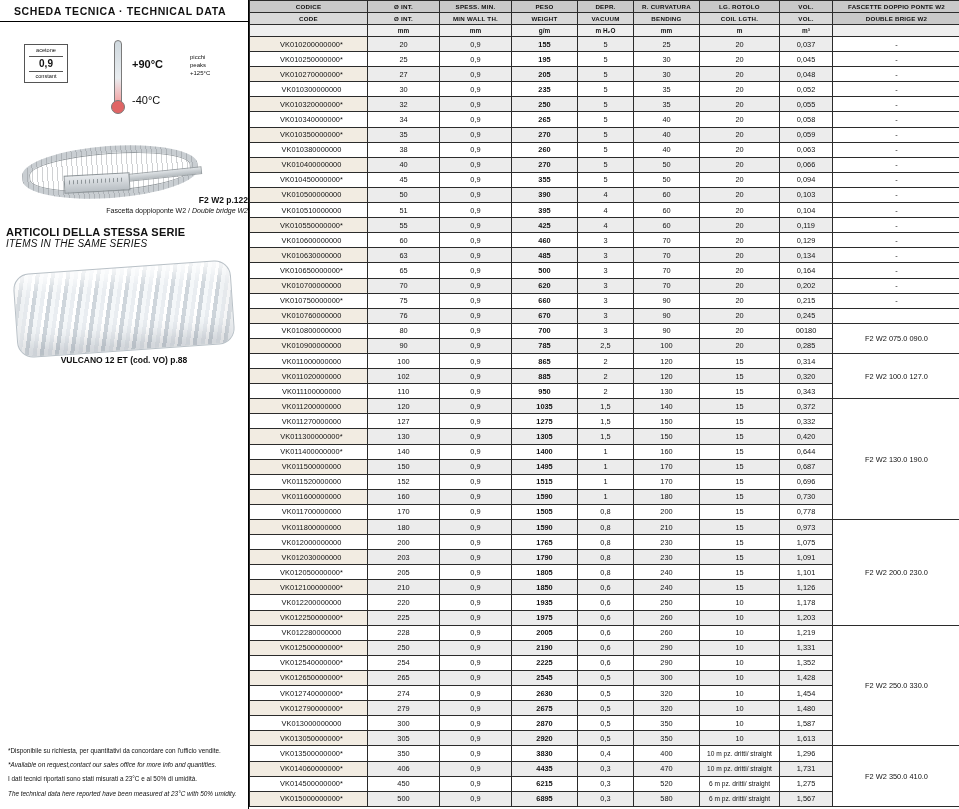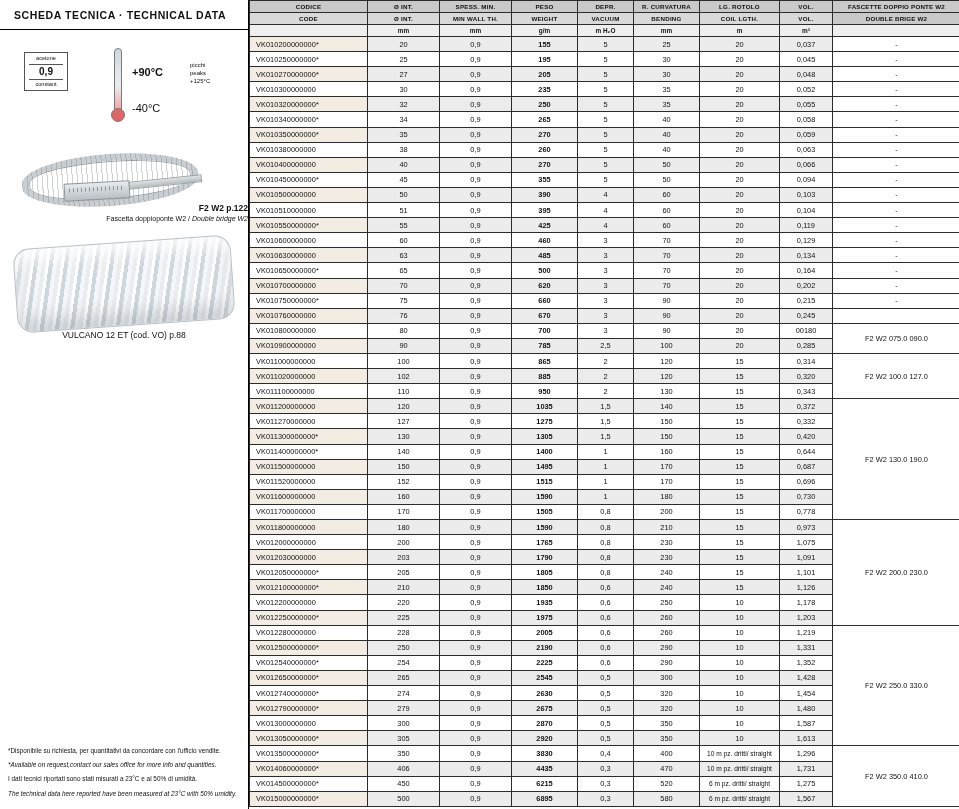--- a/index.html
+++ b/index.html
@@ -18,21 +18,21 @@
 
   
   #left {
     width: 248px;
     height: 809px;
     position: relative;
     padding: 0;
     background: #ffffff;
   }
   .hdr-band {
-    height: 30px;
+    height: 22px;
     border-bottom: 1px solid #000;
     display: flex;
     align-items: center;
     padding-left: 14px;
   }
   .hdr-band .t {
     font-size: 10.5px;
     font-weight: bold;
     letter-spacing: 0.6px;
     color: #111;
@@ -189,21 +189,21 @@
         #f4f7f9 11px 15px);
     box-shadow: inset 0 10px 16px rgba(255,255,255,.85), inset 0 -12px 18px rgba(90,100,110,.25);
     border: 1px solid #b9c1c7;
     transform: rotate(-4deg);
   }
   .hose.small .tube { height: 62px; top: 18px; }
   .hose-cap {
     position: absolute;
     left: 0; right: 0; bottom: -4px;
     text-align: center;
-    font-size: 8.5px; font-weight: normal; color: #111;
+    font-size: 8.5px; font-weight: bold; color: #111;
   }
 
   .footnotes {
     position: absolute;
     left: 8px; bottom: 6px;
     width: 232px;
     font-size: 6.4px;
     line-height: 1.45;
     color: #111;
   }
@@ -276,21 +276,21 @@
     color: #111;
   }
   tbody td.code {
     font-size: 7.4px;
     text-align: left;
     padding-left: 6px;
     letter-spacing: .05px;
   }
   tbody tr.alt td { background: #ececec; }
   tbody tr.alt td.code { background: #f2ece2; }
-  tbody tr td.code { background: #ffffff; }
+  tbody tr td.code { background: #ffffff; text-align: center; }
   tbody td.num { font-weight: bold; }
   tbody td.w2cell {
     font-size: 7.4px;
     background: #ffffff !important;
   }
   tbody td.small { font-size: 6.6px; }
 </style>
 </head>
 <body>
 
@@ -333,20 +333,24 @@
       </div>
       <div class="clamp-cap">
         <div class="l1">F2 W2 p.122</div>
         <div class="l2">
           <span>Fascetta doppioponte W2 /</span>
           <i>Double bridge W2</i>
         </div>
       </div>
     </div>
 
+    <div class="series-title">
+      <div class="a">ARTICOLI DELLA STESSA SERIE</div>
+      <div class="b">ITEMS IN THE SAME SERIES</div>
+    </div>
 
     <div class="hose">
       <div class="tube"></div>
       <div class="hose-cap">VULCANO 12 ET (cod. VO) p.88</div>
     </div>
 
 
     <div class="footnotes">
       <p>*Disponibile su richiesta, per quantitativi da concordare con l'ufficio vendite.</p>
       <p><i>*Available on request,contact our sales office for more info and quantities.</i></p>

